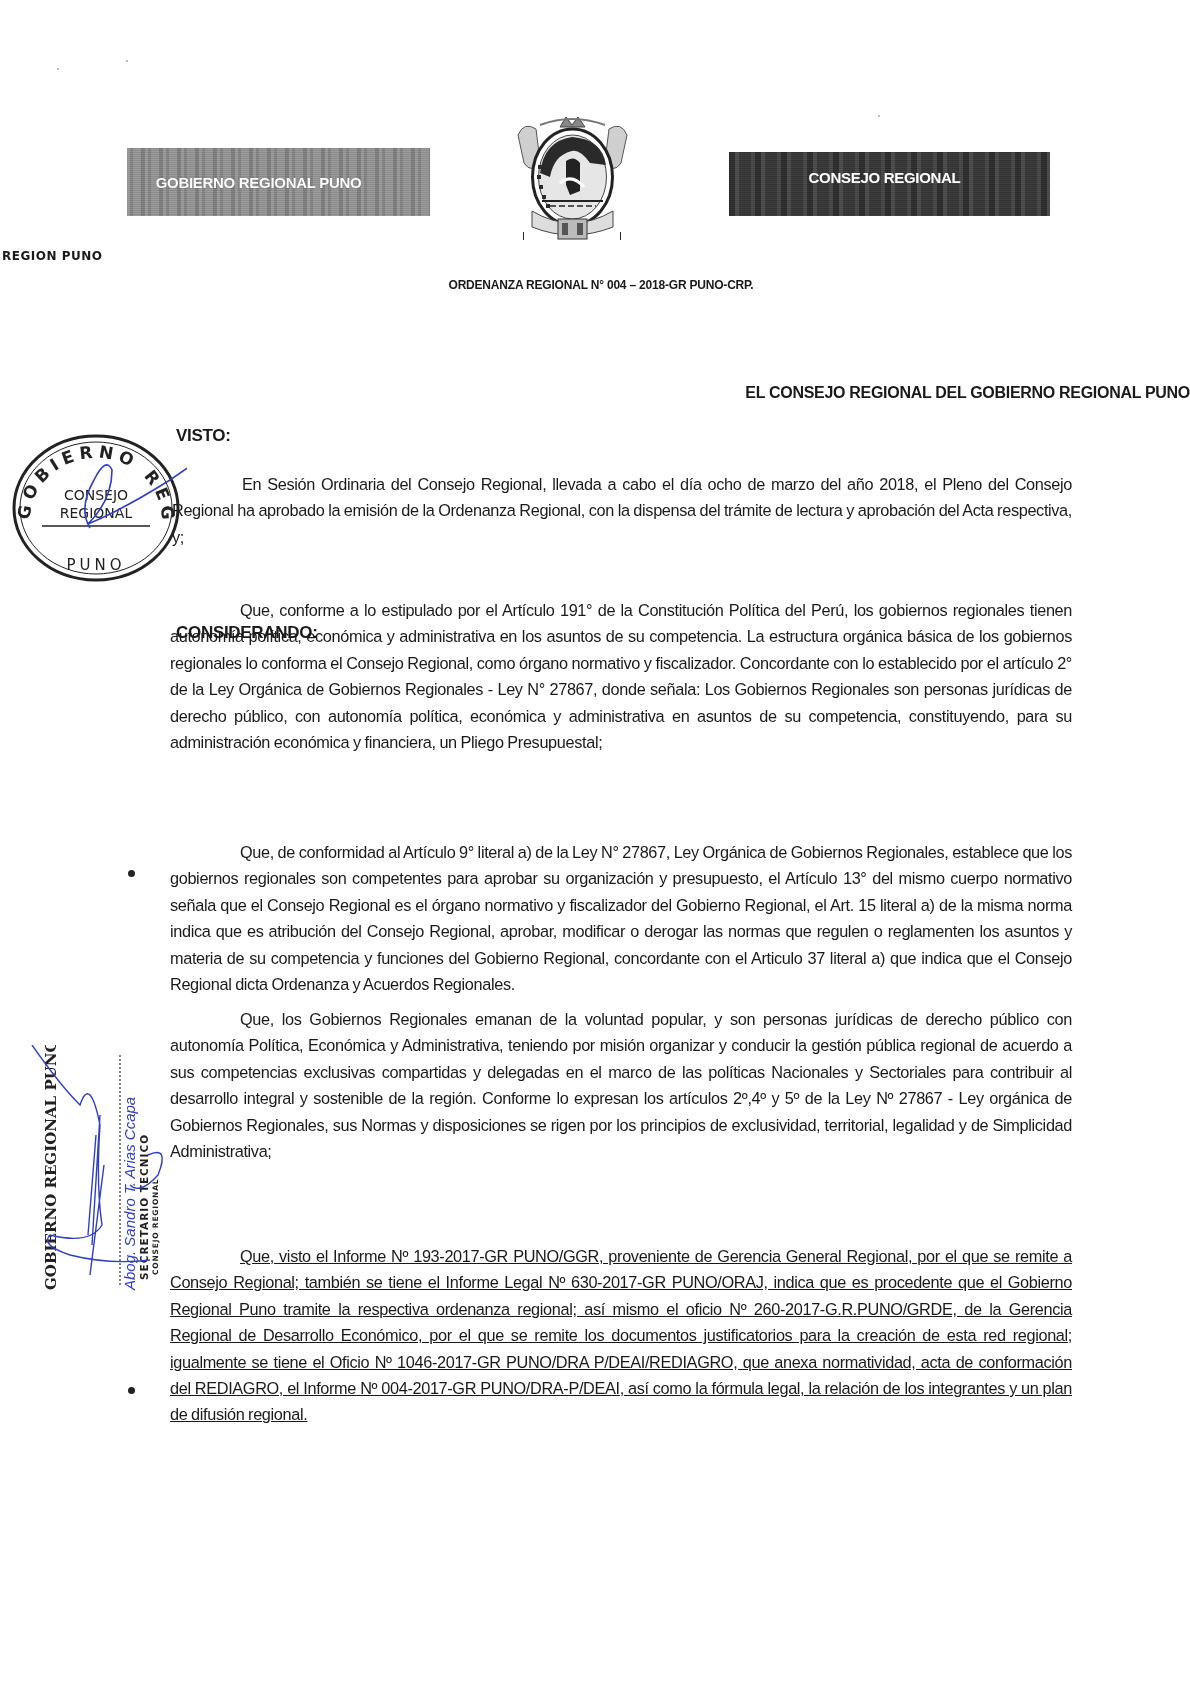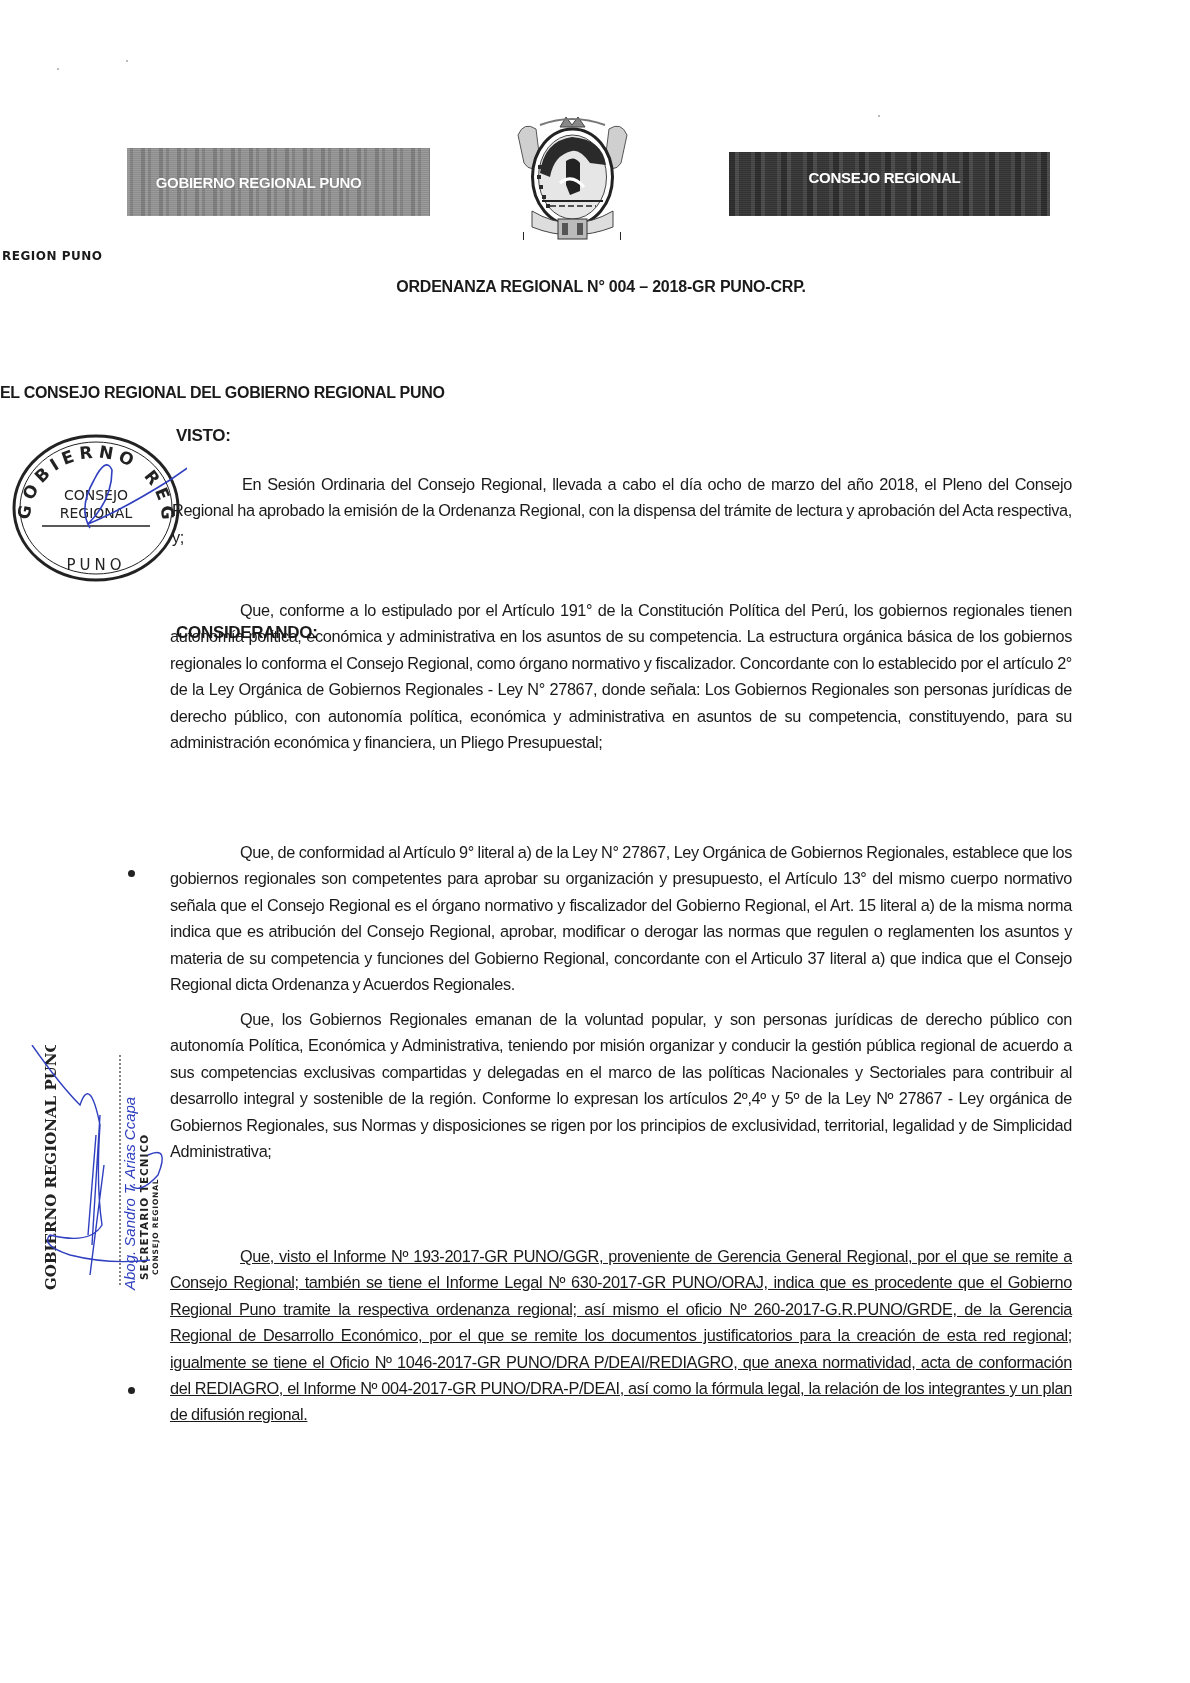--- a/index.html
+++ b/index.html
@@ -74,42 +74,43 @@
       font-size: 12px;
       letter-spacing: 0.5px;
       padding-left: 2px;
     }
     .doc-number {
       position: absolute;
       left: 0; right: 0;
       top: 278px;
       text-align: center;
       font-weight: bold;
-      font-size: 16px;
+      font-size: 12px;
       letter-spacing: -0.2px;
       padding-left: 12px;
     }
     .doc-subject {
       position: absolute;
       left: 150px;
       width: 900px;
       top: 336px;
       text-align: center;
       font-size: 15px;
       letter-spacing: -0.3px;
       padding-left: 30px;
     }
     .issuer {
       position: absolute;
       left: 0; right: 0;
       top: 384px;
-      text-align: left;
+      text-align: right;
       font-weight: bold;
       font-size: 16px;
       letter-spacing: -0.3px;
+      padding-left: 100px;
     }
 
     .section-heading {
       position: absolute;
       left: 176px;
       font-weight: bold;
       font-size: 17px;
       letter-spacing: -0.3px;
     }
     .visto-heading { top: 426px; }

